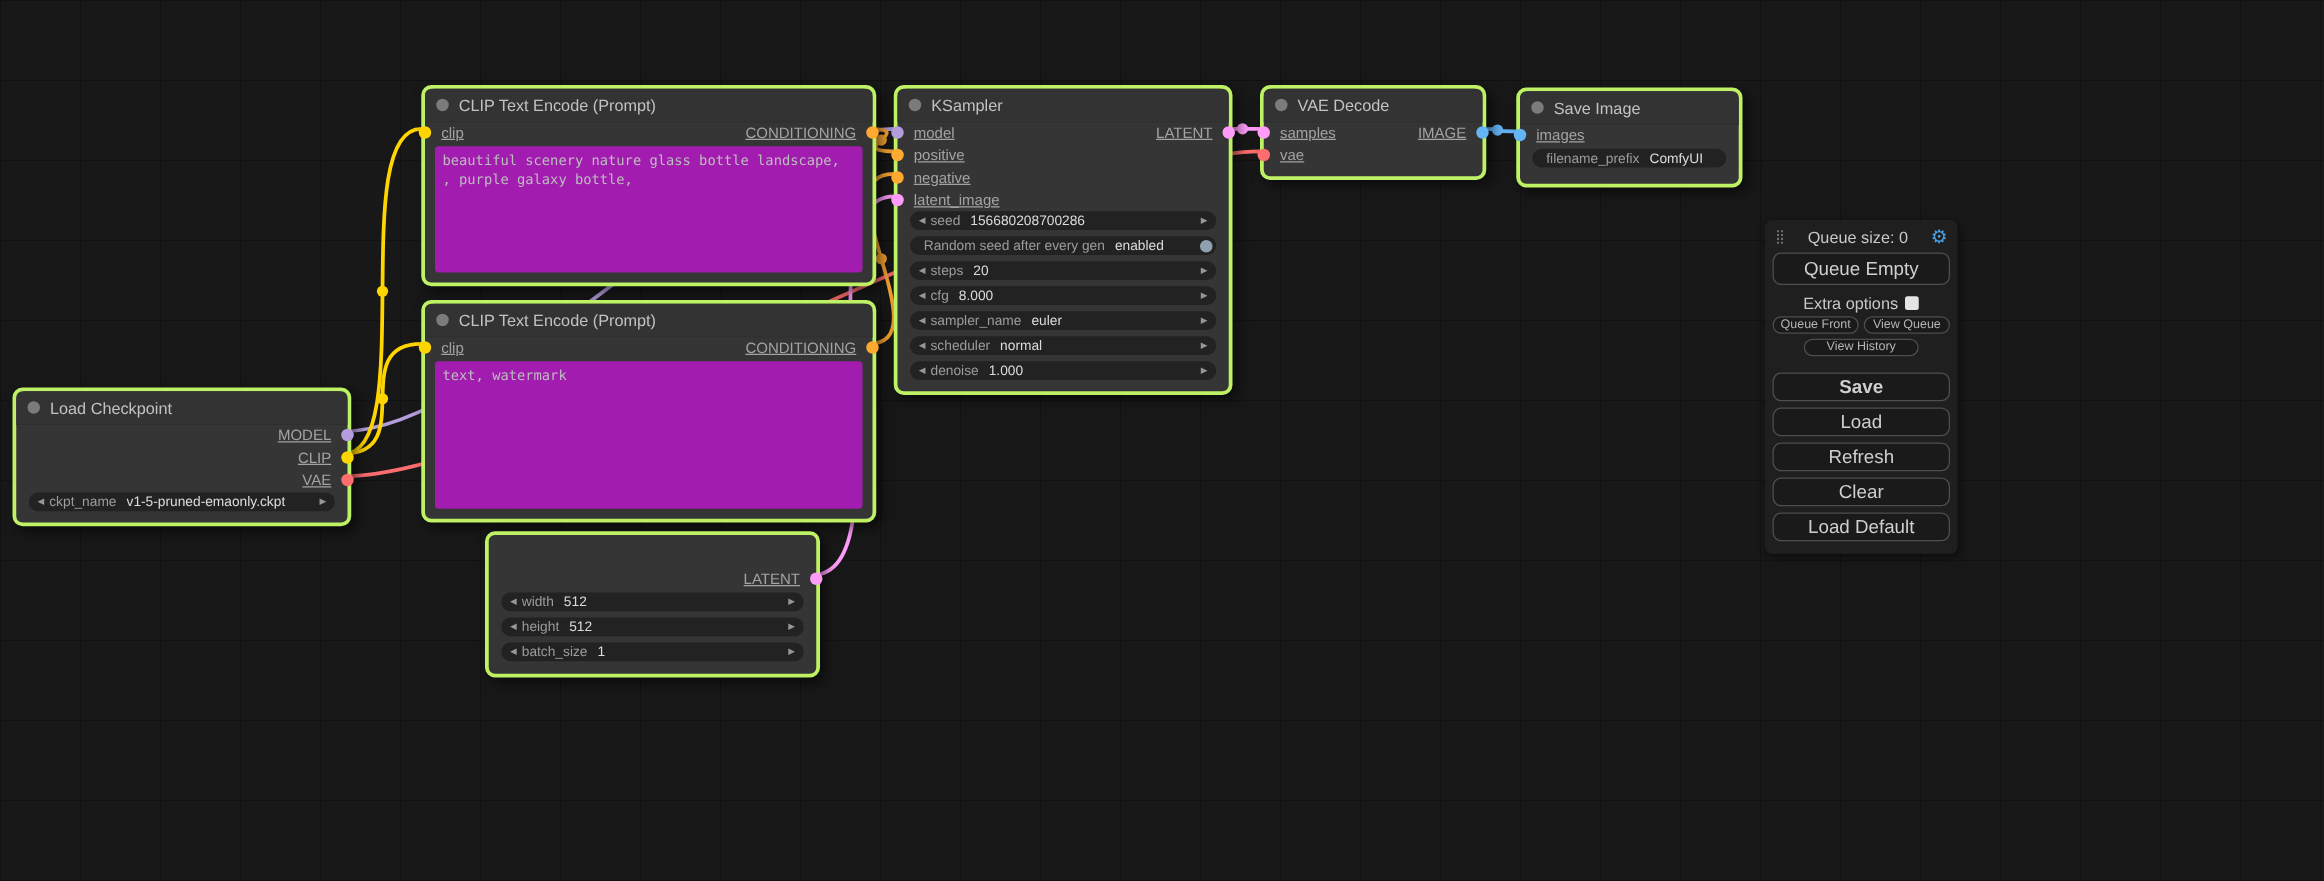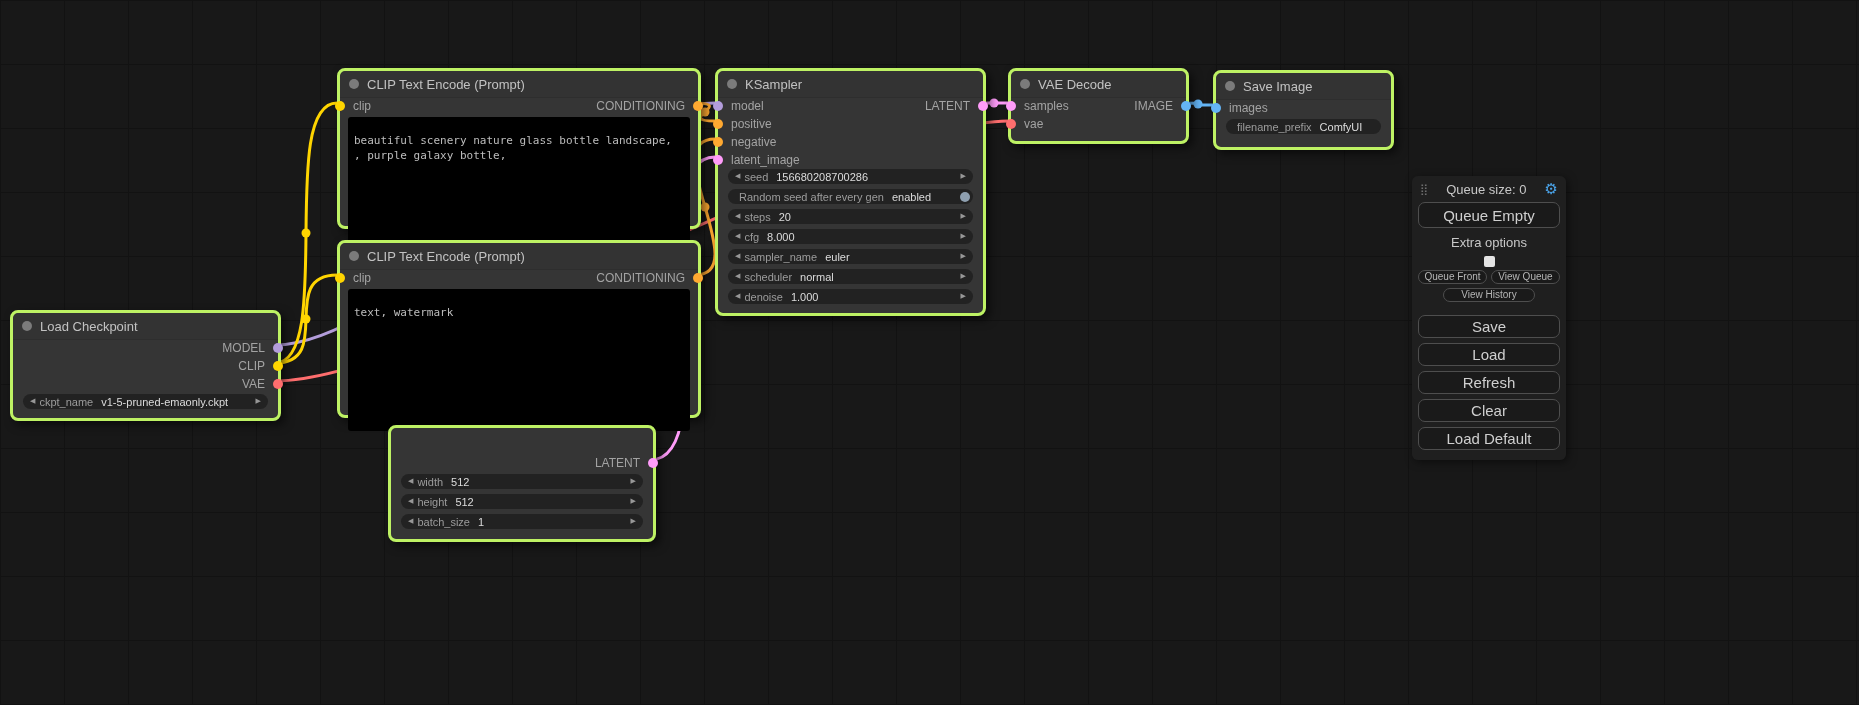--- a/index.html
+++ b/index.html
@@ -27,57 +27,57 @@
   .linkdot-latent{fill:var(--c-latent,#FF9CF9);}
   .linkdot-image{fill:var(--c-image,#64B5F6);}
 
   .node{position:absolute;background:#353535;border-radius:8px;z-index:2;
         box-shadow:4px 4px 10px rgba(0,0,0,.55);border:3px solid #bef264;}
   .node-title{height:26px;background:#333333;border-radius:7px 7px 0 0;
         display:flex;align-items:center;padding:0 9px;gap:8px;border-bottom:1px solid #2e2e2e;}
   .collapse-dot{width:10px;height:10px;border-radius:50%;background:#7b7b7b;flex:0 0 auto;cursor:pointer;}
   .title-text{font-size:13px;color:#c2c2c2;white-space:nowrap;}
 
-  .slot{position:absolute;height:18px;display:flex;align-items:center;font-size:12px;color:#a3a3a3;cursor:crosshair;}
+  .slot{position:absolute;height:18px;display:flex;align-items:center;font-size:12px;color:#a3a3a3;cursor:crosshair;text-decoration:underline;}
   .slot.input{left:0;padding-left:13px;}
   .slot.output{right:0;padding-right:13px;}
   .slot .dot{position:absolute;width:10px;height:10px;border-radius:50%;top:4px;}
   .slot.input .dot{left:-5px;}
   .slot.output .dot{right:-5px;}
   .slot-model .dot{background:var(--c-model,#B39DDB);}
   .slot-clip .dot{background:var(--c-clip,#FFD500);}
   .slot-vae .dot{background:var(--c-vae,#FF6E6E);}
   .slot-conditioning .dot{background:var(--c-conditioning,#FFA931);}
   .slot-latent .dot{background:var(--c-latent,#FF9CF9);}
   .slot-image .dot{background:var(--c-image,#64B5F6);}
 
   .widget{position:absolute;left:10px;right:10px;height:15px;background:#222;
         border-radius:8px;display:flex;align-items:center;font-size:11px;padding:0 7px;cursor:pointer;}
   .widget .arrow{color:#979797;font-size:7px;font-family:"DejaVu Sans",sans-serif;flex:0 0 auto;line-height:1;}
   .widget .wlabel{color:#9c9c9c;margin:0 4px;flex:0 0 auto;white-space:nowrap;}
   .widget .wvalue{color:#dcdcdc;flex:1;margin:0 4px;white-space:nowrap;overflow:hidden;}
   .widget .knob{width:10px;height:10px;border-radius:50%;background:#8fa0b0;flex:0 0 auto;margin-right:-4px;}
 
-  .prompt{position:absolute;left:8px;right:8px;background:#000000;border-radius:3px;
+  .prompt{position:absolute;left:8px;right:8px;background:#a21caf;border-radius:3px;
         color:#bdbdbd;font-family:"DejaVu Sans Mono",monospace;font-size:11px;line-height:1.4;
-        padding:16px 6px;white-space:pre-wrap;overflow:hidden;cursor:text;}
+        padding:4px 6px;white-space:pre-wrap;overflow:hidden;cursor:text;}
 
   .menu{position:absolute;left:1412px;top:176px;width:154px;z-index:3;
         background:rgba(32,32,32,.93);border-radius:6px;padding:5px 6px 10px;box-sizing:border-box;
         box-shadow:2px 2px 8px rgba(0,0,0,.5);color:#c8c8c8;}
   .menu-header{display:flex;align-items:center;justify-content:space-between;padding:1px 2px 5px;}
   .drag-dots{font-family:"DejaVu Sans",sans-serif;color:#6e6e6e;font-size:11px;cursor:move;line-height:1;}
   .queue-size{font-size:13px;color:#c8c8c8;}
   .gear{font-family:"DejaVu Sans",sans-serif;color:#4aa3e8;font-size:15px;cursor:pointer;line-height:1;}
   .btn{display:block;width:100%;box-sizing:border-box;background:#1a1a1a;border:1px solid #4e4e4e;
         color:#cfcfcf;border-radius:7px;font-family:inherit;cursor:pointer;}
   .btn.queue{height:26px;font-size:15px;}
   .btn.big{height:23px;font-size:15px;margin-top:5px;}
-  .btn.gap{margin-top:13px;}
-  .extra-row{display:flex;align-items:center;justify-content:center;gap:6px;font-size:13px;margin:7px 0 3px;flex-direction:column;}
+  .btn.gap{margin-top:13px;font-weight:bold;}
+  .extra-row{display:flex;align-items:center;justify-content:center;gap:6px;font-size:13px;margin:7px 0 3px;}
   .checkbox{width:11px;height:11px;background:#e4e4e4;border-radius:2px;cursor:pointer;flex:0 0 auto;}
   .small-row{display:flex;gap:4px;margin-top:0;}
   .btn.small{height:14px;font-size:10px;border-radius:7px;padding:0;line-height:12px;color:#b5b5b5;}
   .history-row{display:flex;justify-content:center;margin-top:4px;}
   .btn.small.history{width:92px;flex:0 0 auto;}
 </style>
 </head>
 <body>
 
 <svg class="wires" width="1859" height="705" viewBox="0 0 1859 705">

